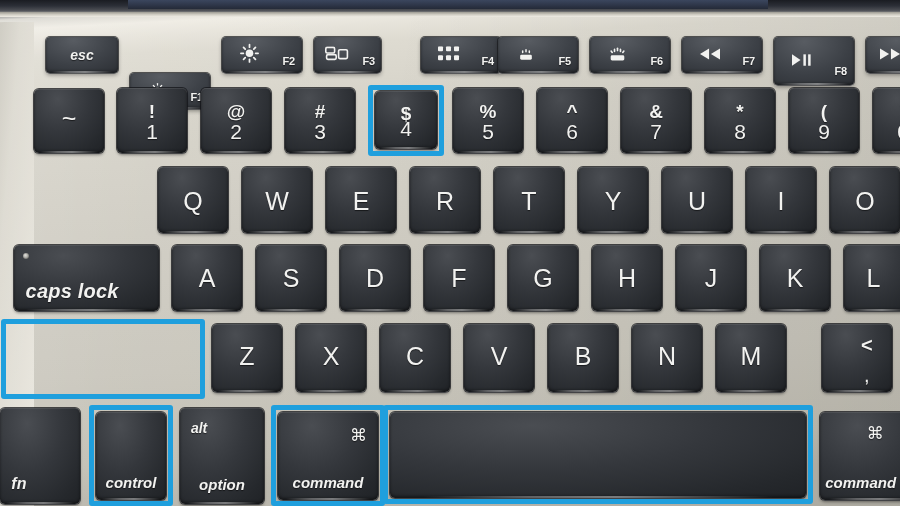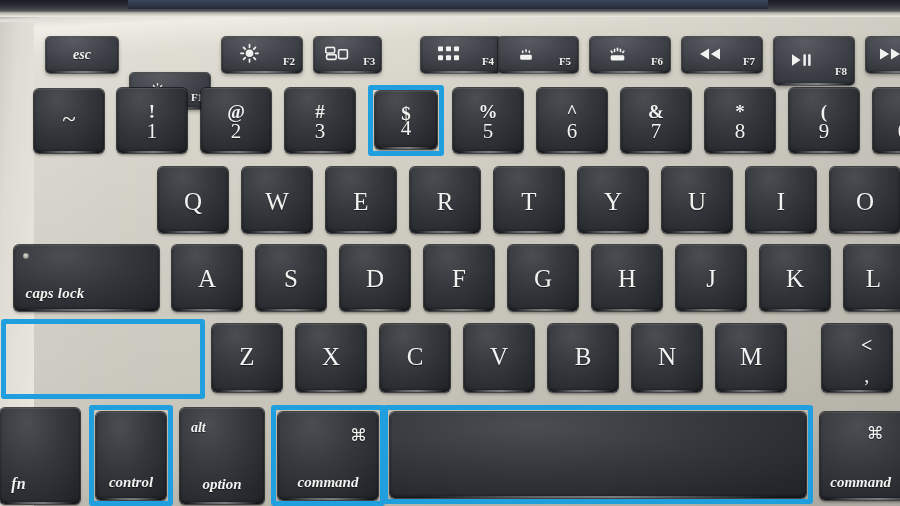--- a/index.html
+++ b/index.html
@@ -91,21 +91,20 @@
     background:
       radial-gradient(130% 150% at 34% 16%, #4a4d52 0%, #34373c 34%, #25282c 62%, #16181b 100%);
     box-shadow:
       0 0 0 1px rgba(20,22,25,0.75),
       0 1px 0 0 rgba(255,255,255,0.62),
       0 2px 3px rgba(0,0,0,0.42),
       inset 0 1px 0 rgba(255,255,255,0.085),
       inset 0 -2px 3px rgba(0,0,0,0.45);
     color: #f2f2f0;
     overflow: hidden;
-    font-family: Liberation Serif, serif;
   }
   
   .key::after {
     content: "";
     position: absolute;
     left: 8%; right: 8%; bottom: -1px;
     height: 3px;
     background: linear-gradient(90deg, rgba(255,255,255,0) 0%, rgba(255,255,255,0.30) 30%, rgba(255,255,255,0.42) 55%, rgba(255,255,255,0) 100%);
     pointer-events: none;
   }
@@ -446,21 +445,21 @@
   </div>
   <div class="key" style="left:746px; top:167px; width:70px; height:66px;">
     <span class="label glyph-center" style="top:34%;">I</span>
   </div>
   <div class="key" style="left:830px; top:167px; width:70px; height:66px;">
     <span class="label glyph-center" style="top:34%;">O</span>
   </div>
 
   <div class="key" style="left:14px;  top:245px; width:145px; height:66px;">
     <span class="led"></span>
-    <span class="label word-bl" style="left:8%; font-size:15px;">caps lock</span>
+    <span class="label word-bl" style="left:8%; font-size:20px;">caps lock</span>
   </div>
 
   <div class="key" style="left:172px; top:245px; width:70px; height:66px;">
     <span class="label glyph-center" style="top:32%;">A</span>
   </div>
   <div class="key" style="left:256px; top:245px; width:70px; height:66px;">
     <span class="label glyph-center" style="top:32%;">S</span>
   </div>
   <div class="key" style="left:340px; top:245px; width:70px; height:66px;">
     <span class="label glyph-center" style="top:32%;">D</span>

